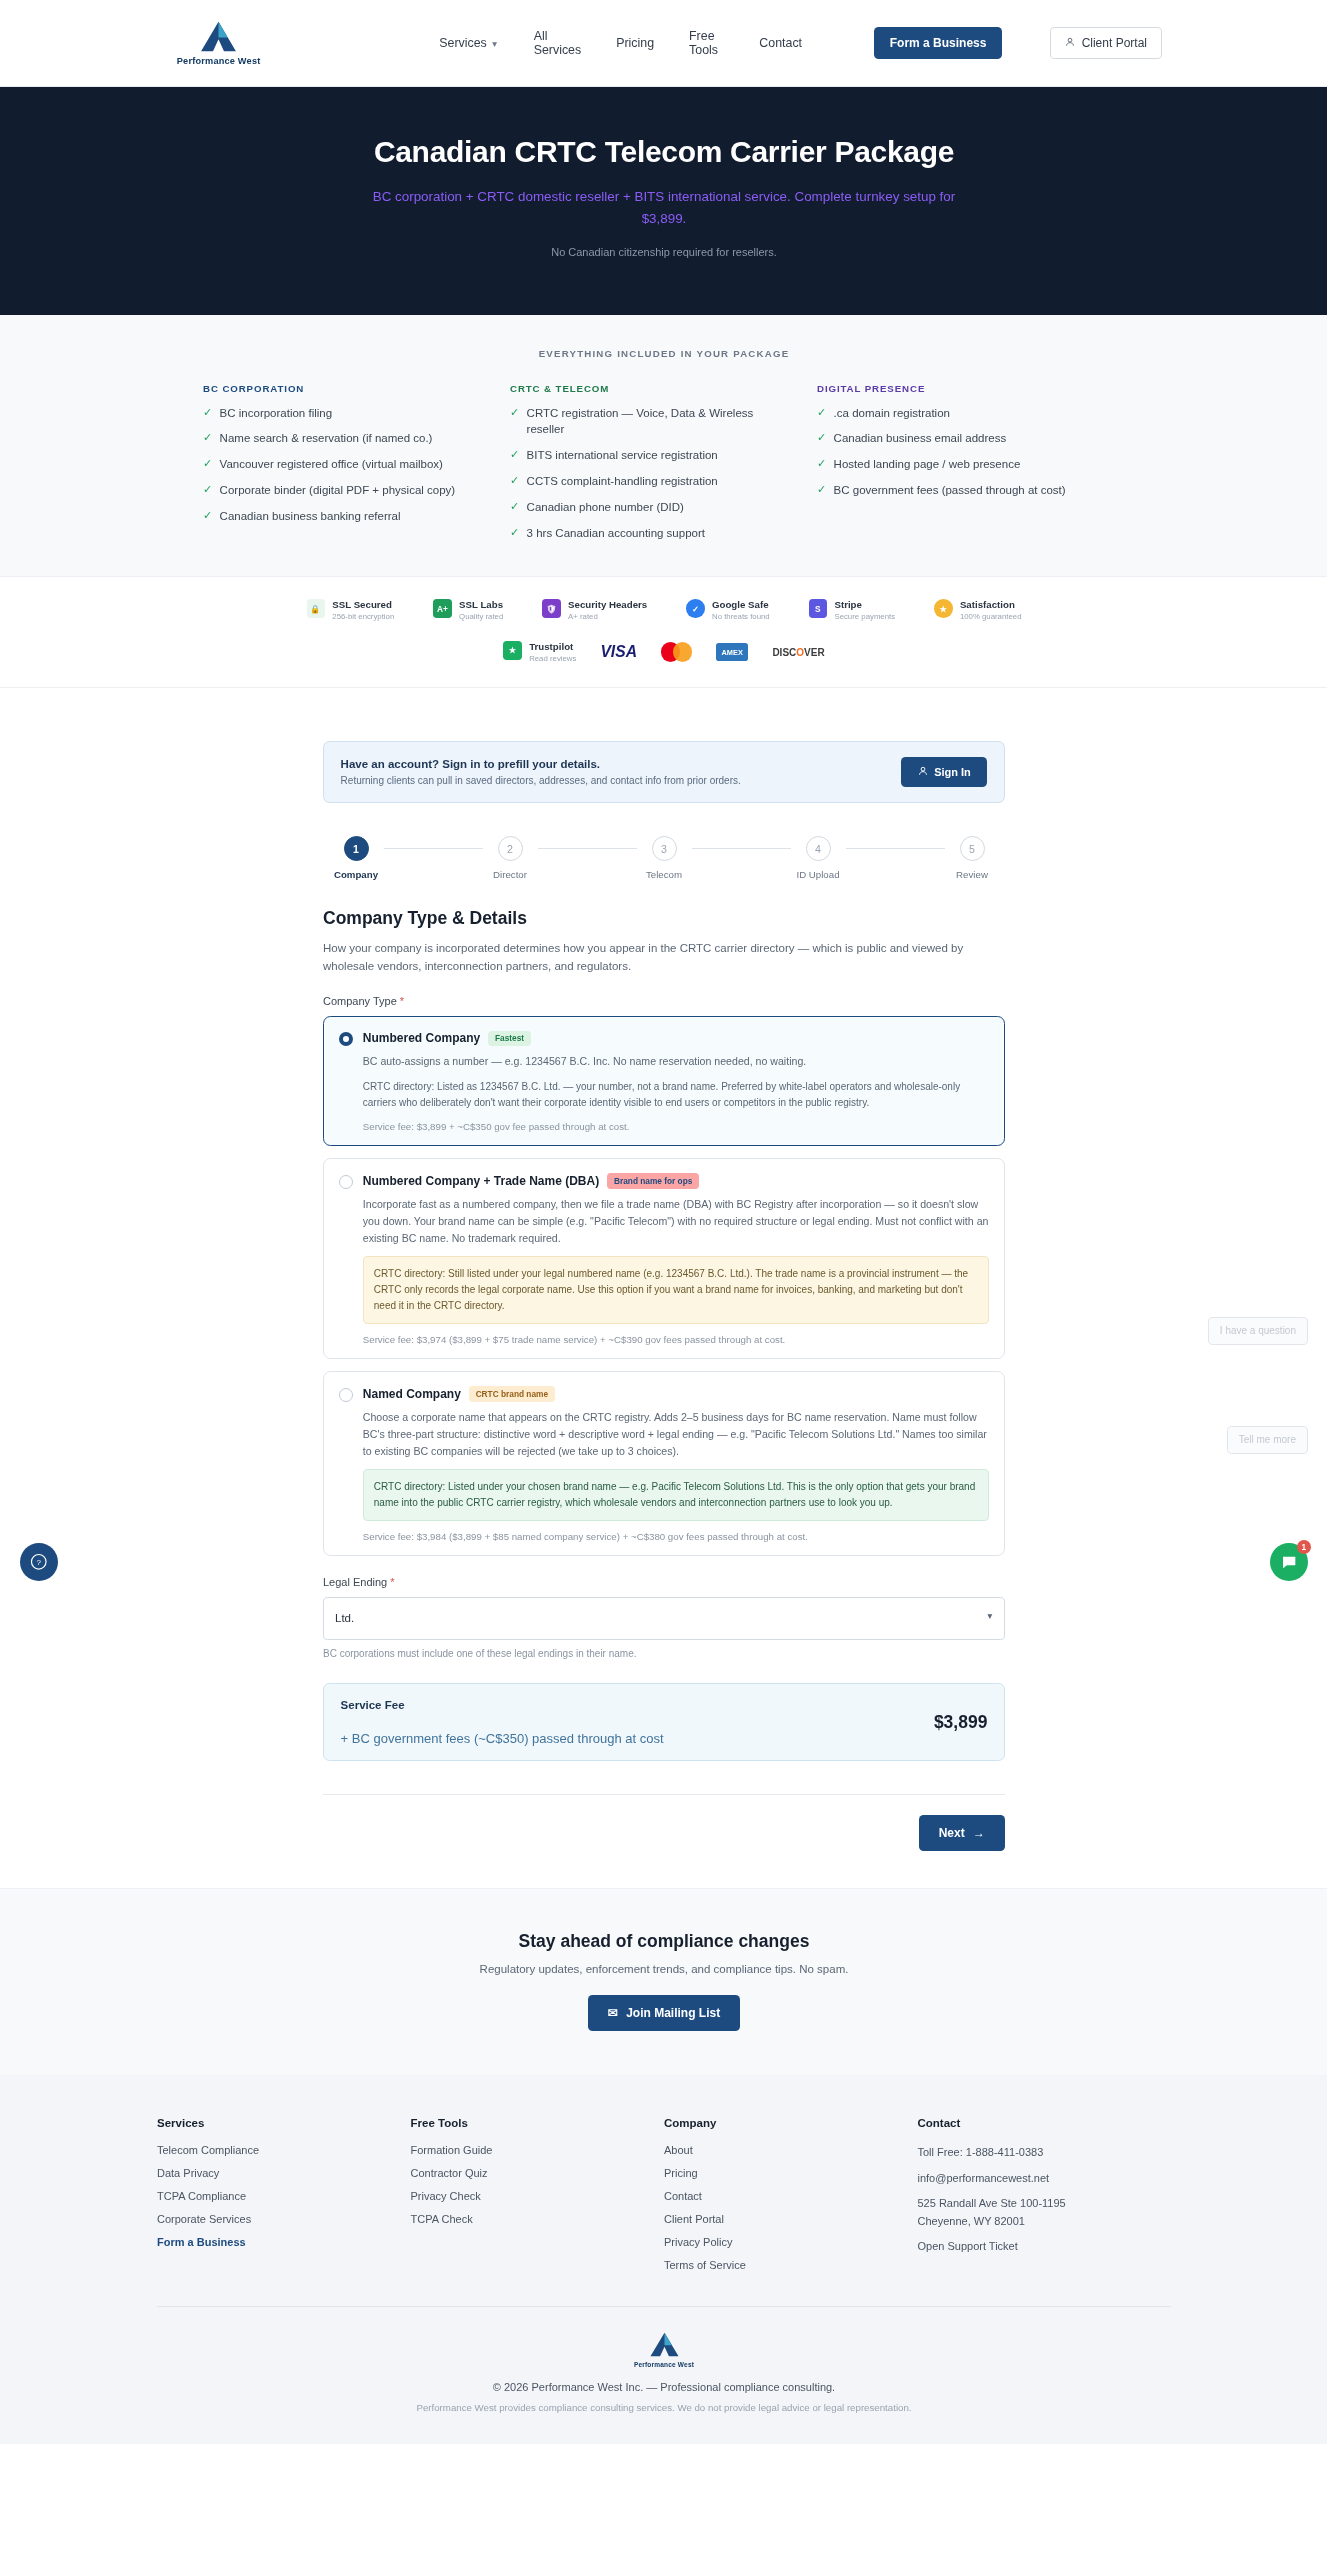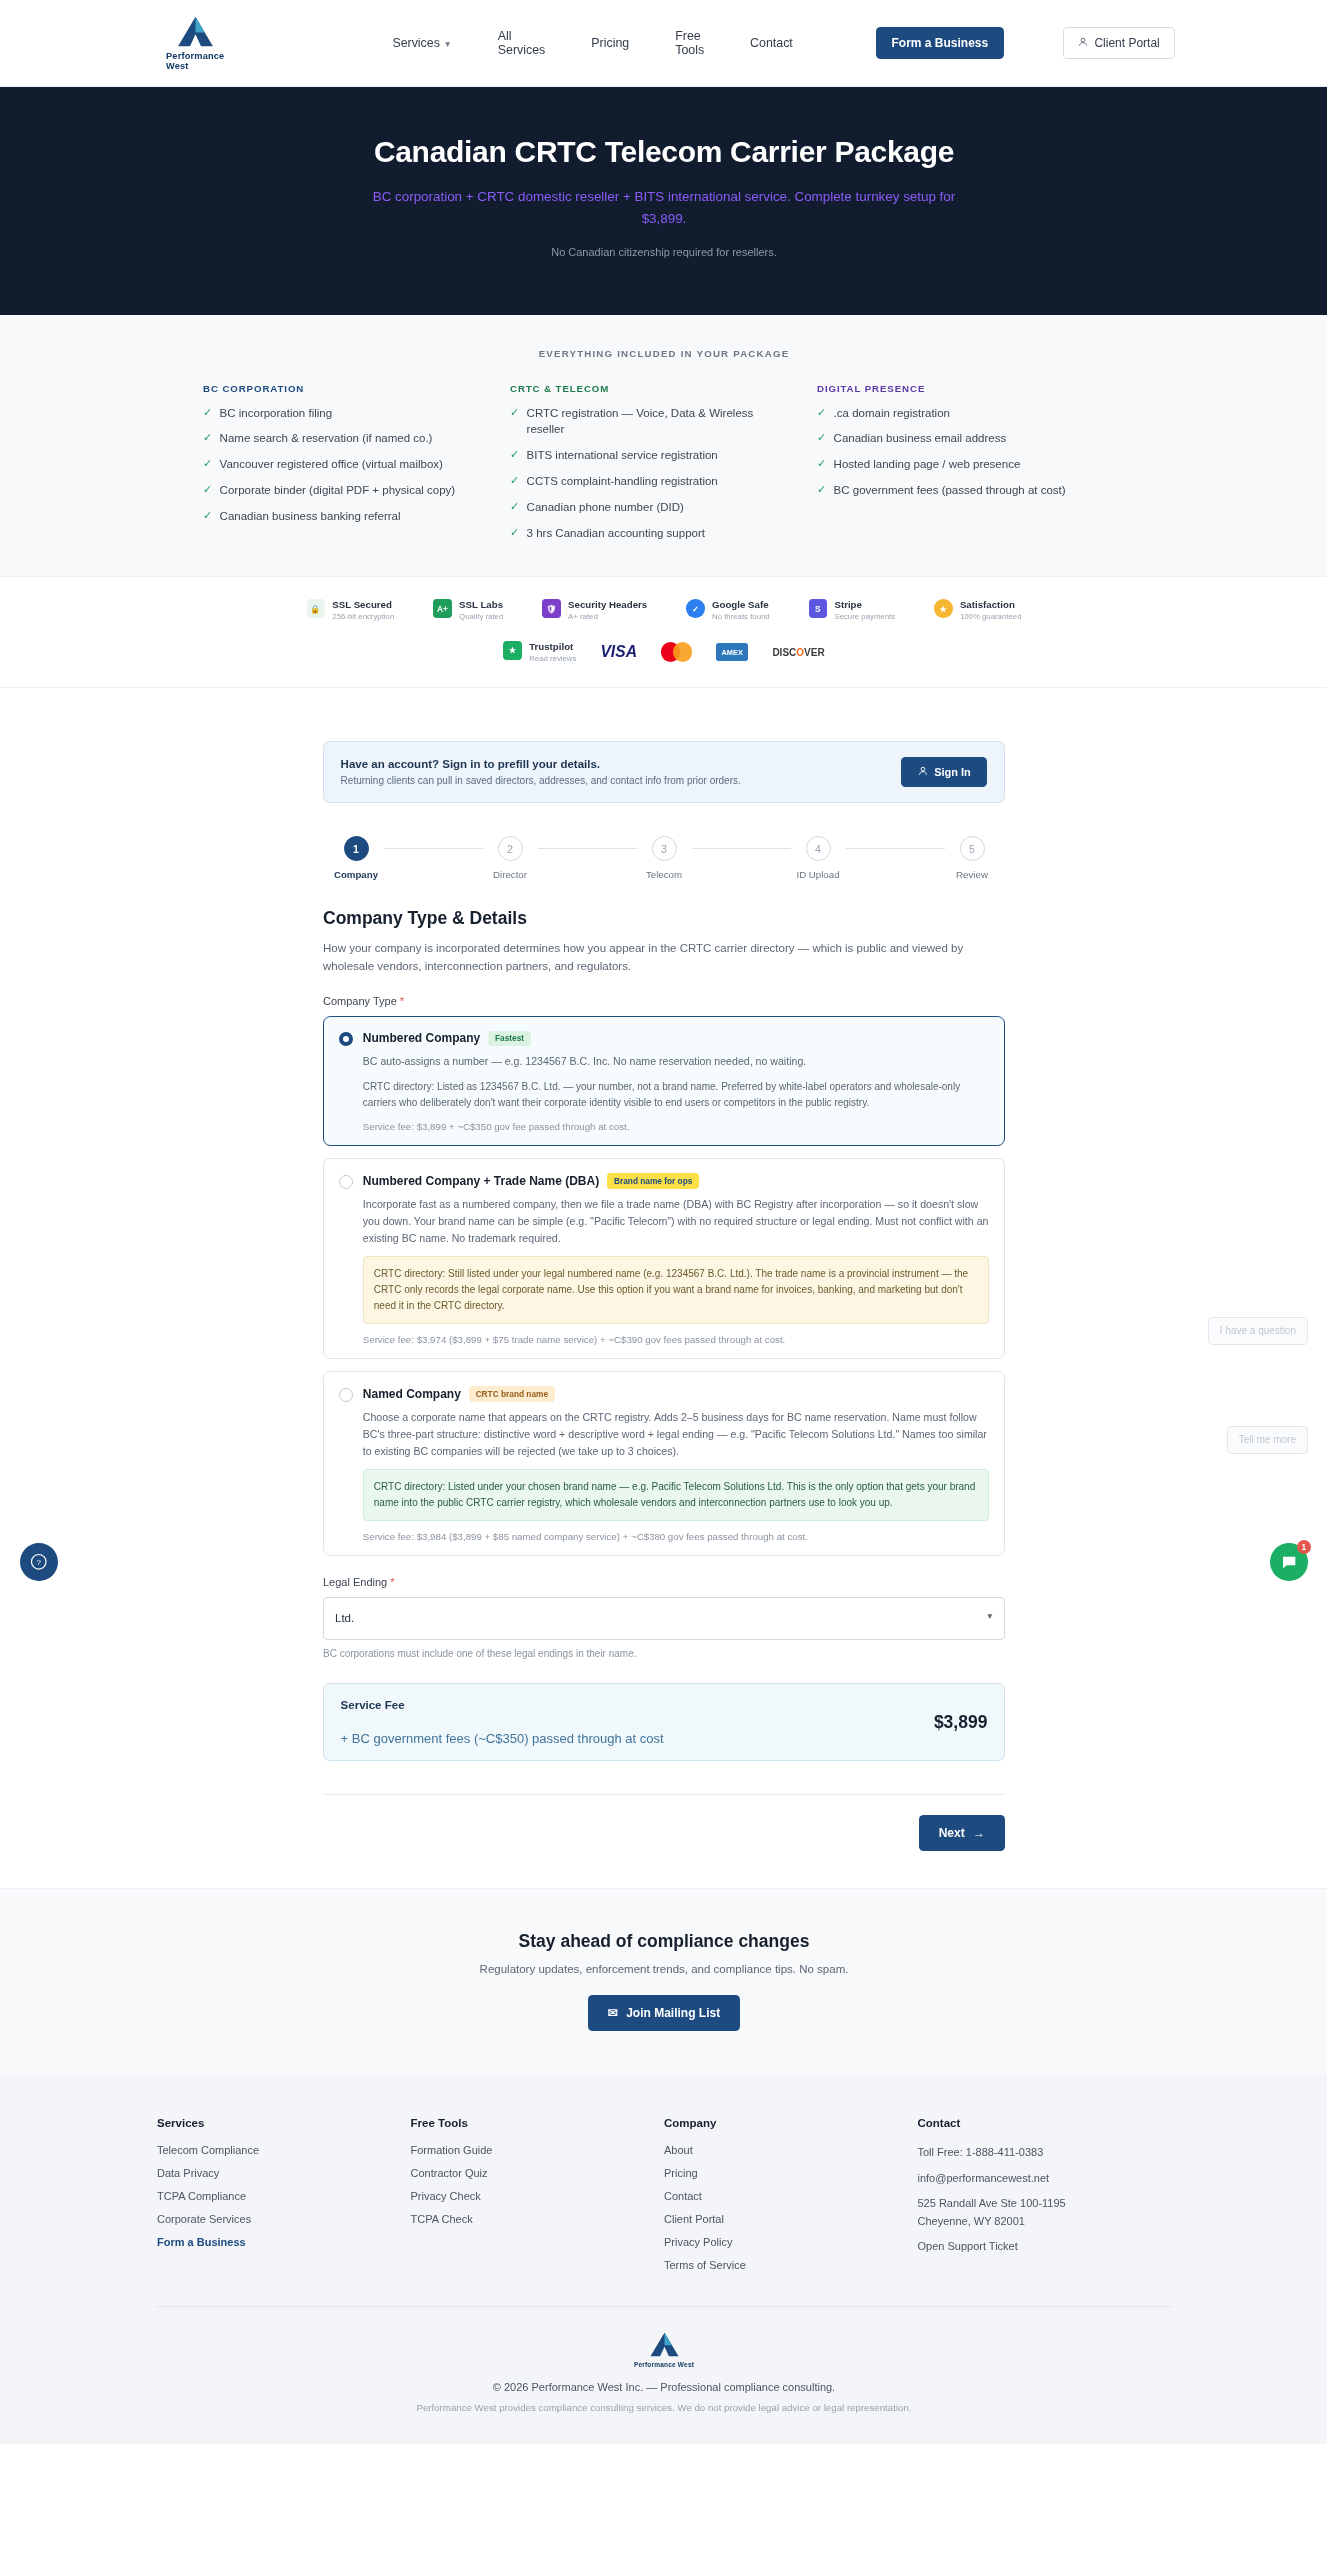--- a/index.html
+++ b/index.html
@@ -18,21 +18,21 @@
     background: #ffffff;
     border-bottom: 0.9px solid #e8ebef;
     display: flex;
     align-items: center;
     padding: 0 166px;
     gap: 0;
   }
   .logo { display: flex; flex-direction: column; align-items: center; width: 111px; }
   .logo-mark { width: 39px; height: 33px; position: relative; }
   .logo-text { font-size: 9.2px; font-weight: bold; color: #123a63; letter-spacing: 0.2px; margin-top: 2.8px;}
-  .nav { display: flex; align-items: center; gap: 46px; margin-left: 168px; }
+  .nav { display: flex; align-items: center; gap: 35px; margin-left: 168px; }
   .nav a { font-size: 12.4px; color: #333d4b; text-decoration: none; }
   .nav .caret { font-size: 8.3px; margin-left: 3.7px; color: #707a88; }
   .btn-primary-nav {
     background: #1d4b80; color: #fff; font-size: 12px; font-weight: bold;
     padding: 9.2px 15.7px; border-radius: 4.6px; margin-left: 37px; white-space: nowrap;
   }
   .btn-outline-nav {
     border: 0.9px solid #d5dae1; color: #333d4b; font-size: 12px;
     padding: 8.3px 14px; border-radius: 4.6px; margin-left: 13px; display:flex; align-items:center; gap:6.5px;
     white-space: nowrap;
@@ -122,21 +122,21 @@
   .radio {
     width: 14px; height: 14px; border-radius: 50%; border: 1.4px solid #c3cad3;
     flex: none; margin-top: 1.8px; background:#fff;
   }
   .radio.on { border: 4.1px solid #1d4b80; }
   .opt-body { flex: 1; }
   .opt-head { display: flex; align-items: center; gap: 8.3px; }
   .opt-title { font-size: 12px; font-weight: bold; color: #16202e; }
   .pill { font-size: 8.3px; font-weight: bold; padding: 2.8px 6.5px; border-radius: 3.7px; }
   .pill-green { background: #dcf3e4; color: #1d7a48; }
-  .pill-blue { background: #fde047; color: #1d4b80; }
+  .pill-blue { background: #fca5a5; color: #1d4b80; }
   .pill-amber { background: #fdeccf; color: #96601a; }
   .opt-desc { font-size: 10.6px; color: #5b6775; line-height: 1.6; margin-top: 7px; }
   .callout { border-radius: 4.6px; padding: 9.2px 10px; font-size: 10px; line-height: 1.6; margin-top: 9.2px; }
   .callout.plain { background: transparent; padding: 0; color: #5b6775; }
   .callout.amber { background: #fdf6e3; border: 0.9px solid #f2e4c0; color: #6b5a2e; }
   .callout.green { background: #eaf7ef; border: 0.9px solid #cfe9da; color: #2a5c42; }
   .fee-line { font-size: 9.7px; color: #8a94a1; margin-top: 10px; }
 
   .select-wrap { position: relative; margin-bottom: 8.3px;}
   select.legal {

